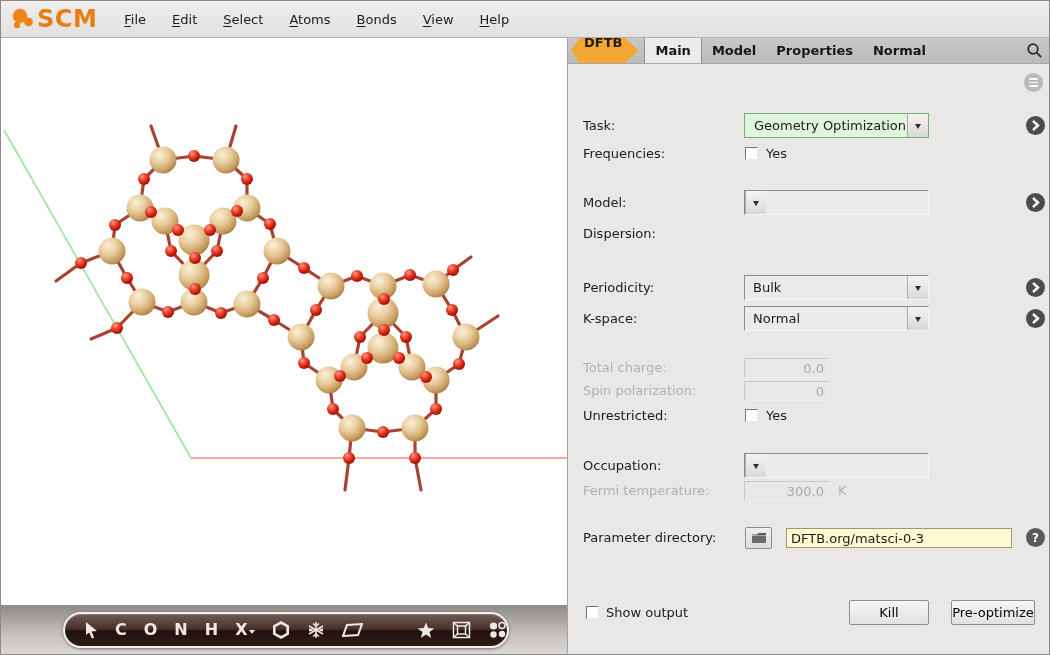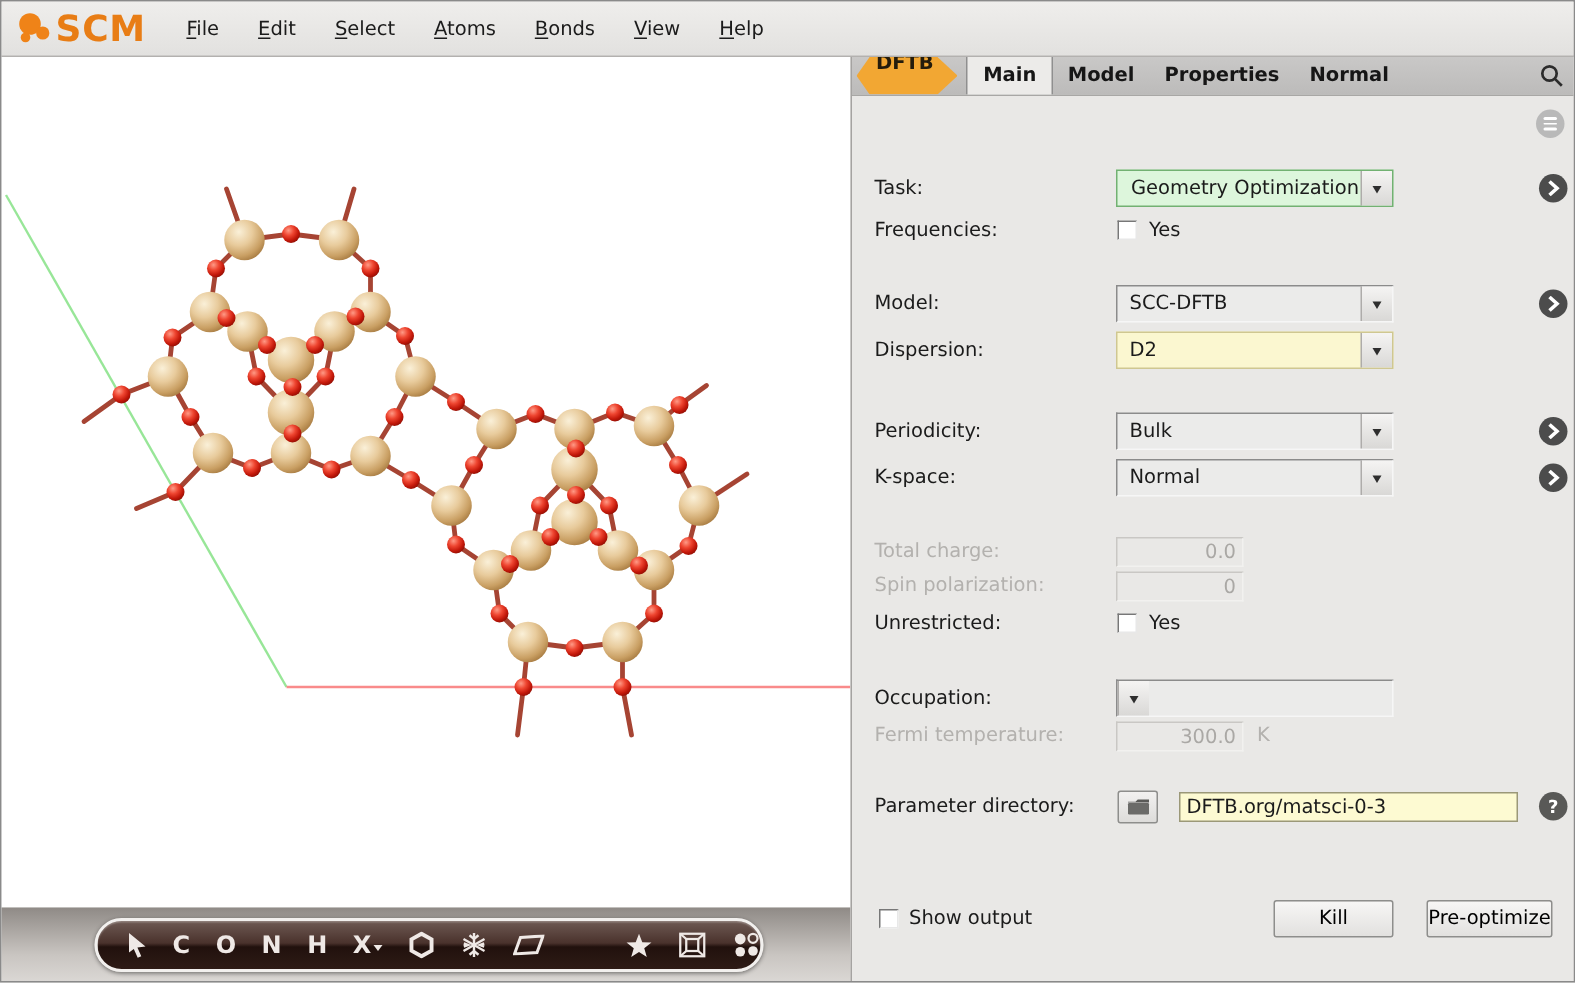--- a/index.html
+++ b/index.html
@@ -382,40 +382,33 @@
 
   <div class="row" style="top:107px; height:18px;">
     <span class="flabel" style="line-height:18px;">Frequencies:</span>
     <span class="cb" style="left:177px; top:2px;"></span>
     <span class="cb-label" style="left:198px; line-height:18px;">Yes</span>
   </div>
 
   <div class="row" style="top:152px; height:25px;">
     <span class="flabel" style="line-height:25px;">Model:</span>
     <div class="dd">
-      <span class="dd-val">SCC-DFTB</span>
       <span class="dd-btn">
           <i></i>
         </span>
     </div>
     <div class="circle-btn" style="left:458px; top:3px;">
       <svg width="9" height="11" viewBox="0 0 9 11">
           <polyline points="2,1 7,5.5 2,10" fill="none" stroke="#fff" stroke-width="2.4"></polyline>
         </svg>
     </div>
   </div>
 
   <div class="row" style="top:183px; height:25px;">
     <span class="flabel" style="line-height:25px;">Dispersion:</span>
-    <div class="dd yellow">
-      <span class="dd-val">D2</span>
-      <span class="dd-btn">
-          <i></i>
-        </span>
-    </div>
   </div>
 
   <div class="row" style="top:237px; height:25px;">
     <span class="flabel" style="line-height:25px;">Periodicity:</span>
     <div class="dd">
       <span class="dd-val">Bulk</span>
       <span class="dd-btn">
           <i></i>
         </span>
     </div>

